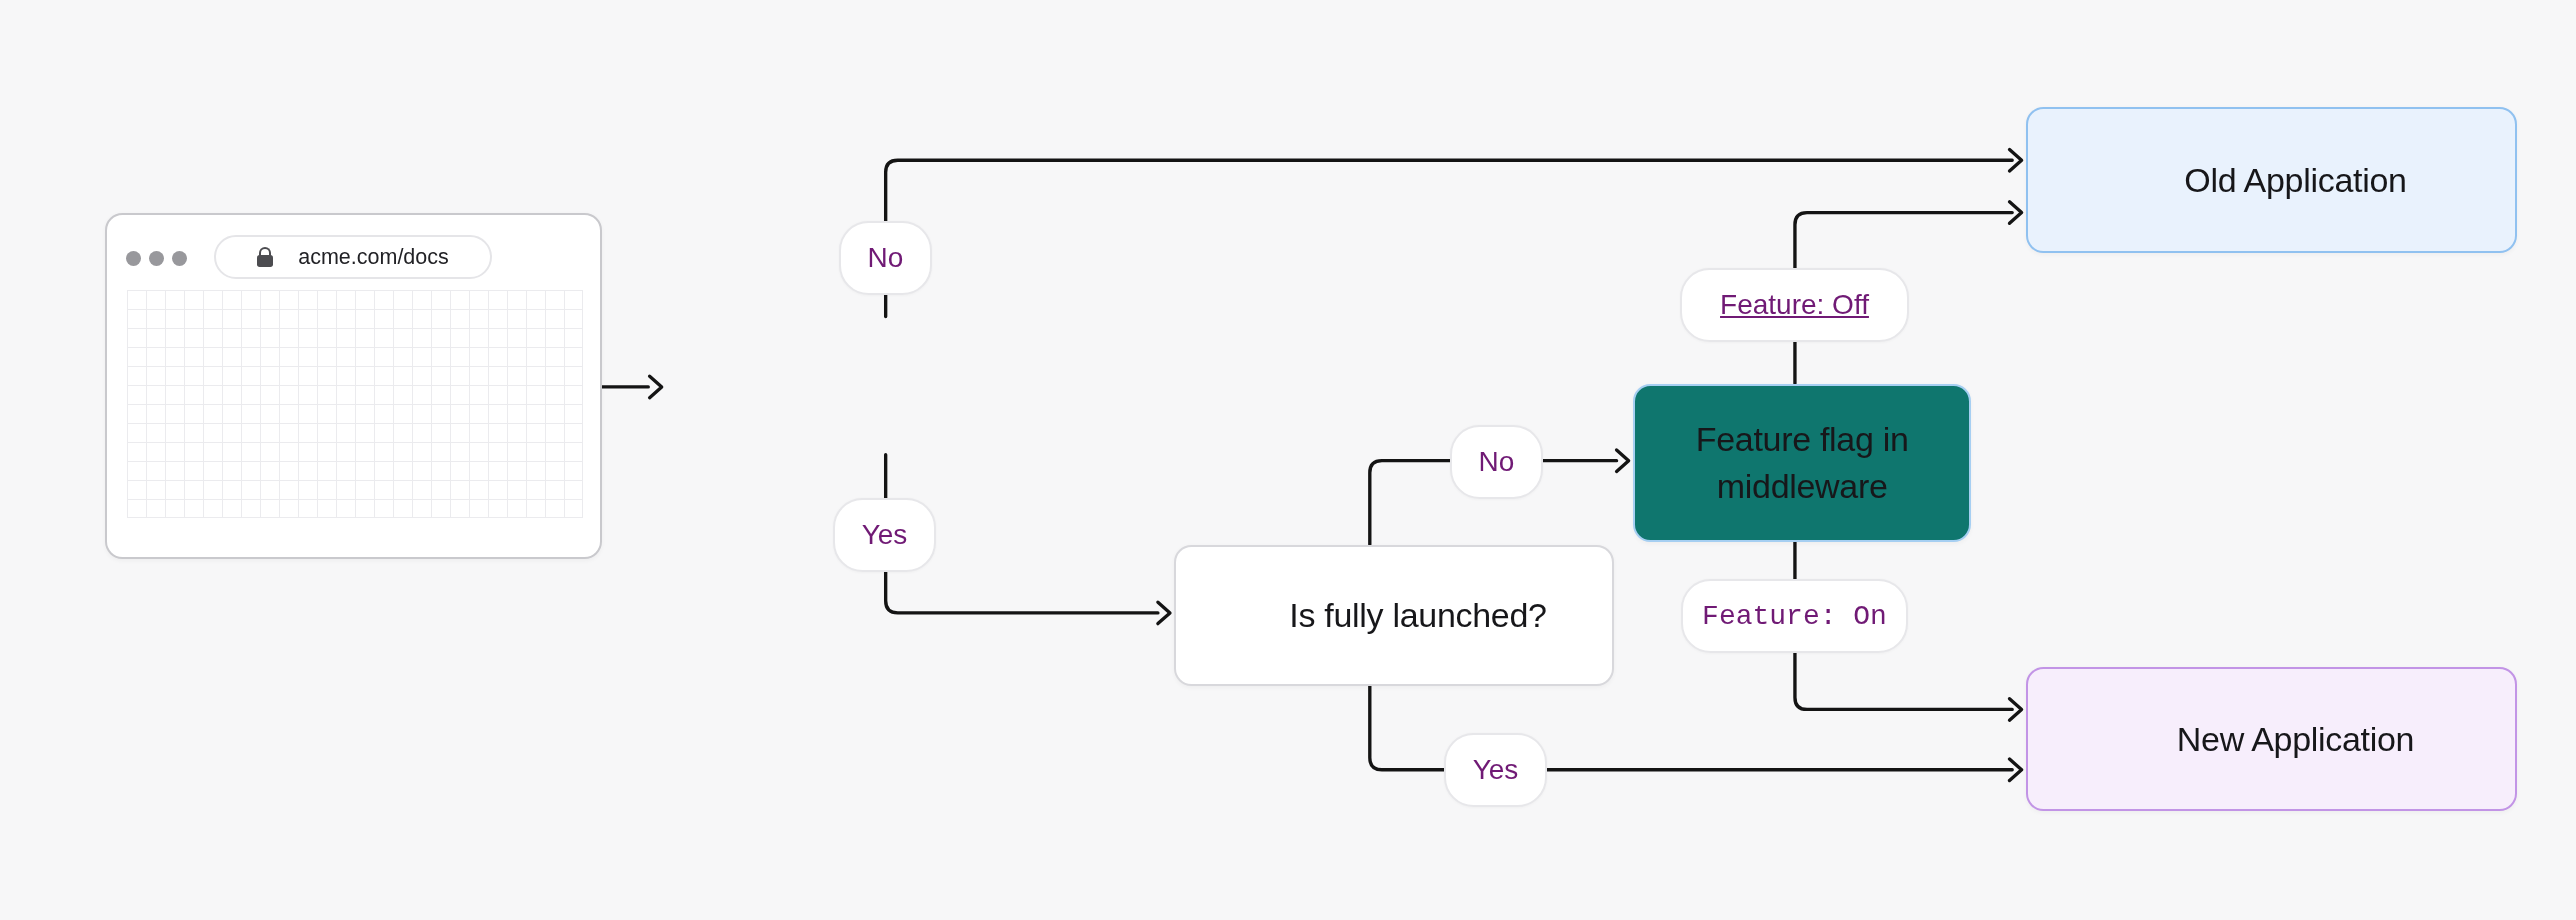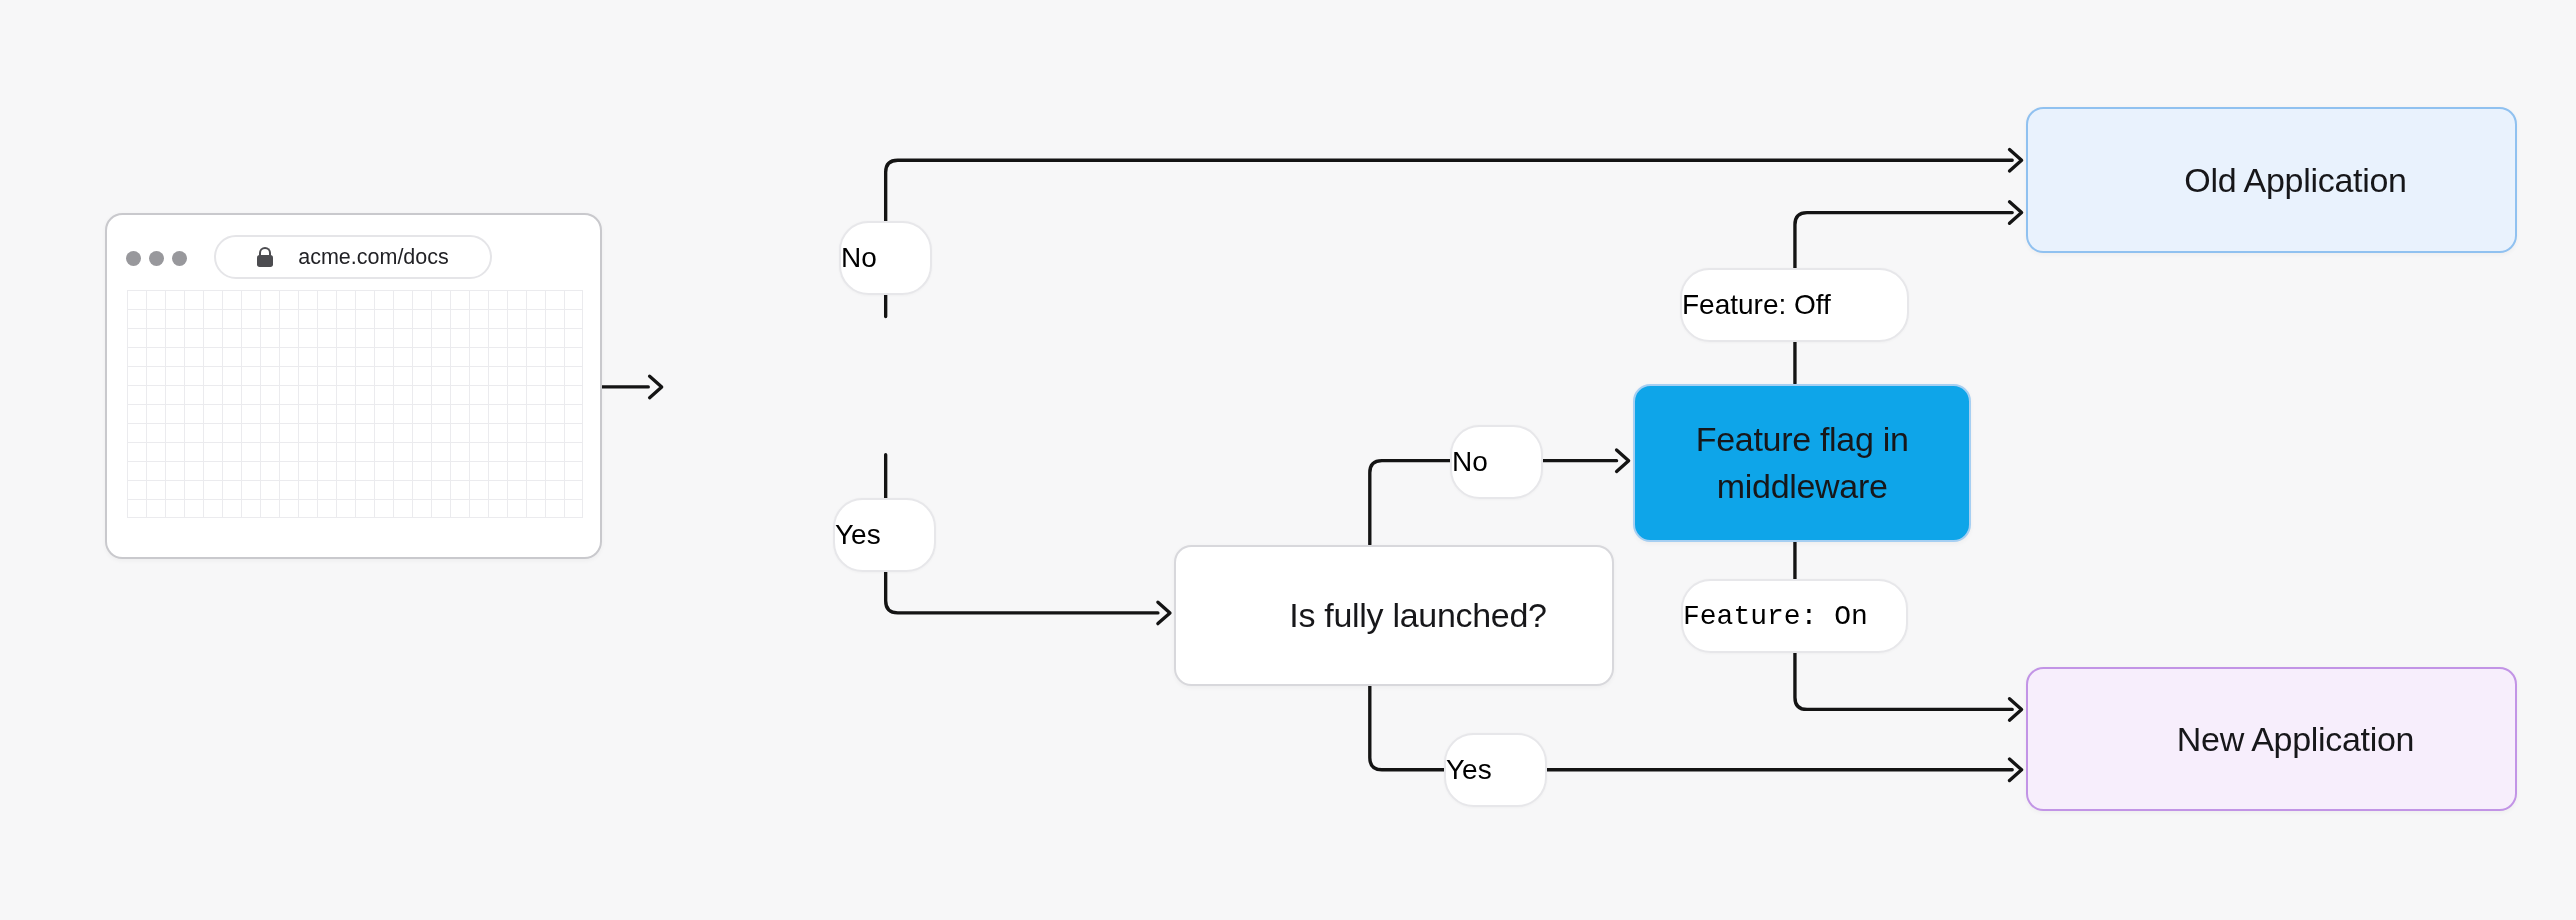--- a/index.html
+++ b/index.html
@@ -43,43 +43,43 @@
     background: #ffffff;
     border: 2px solid #d8d8dc;
     border-radius: 17.4px;
     box-shadow: 0 1.3px 4px rgba(0,0,0,0.04);
     line-height: 1.38;
     padding-left: 48px;
   }
   #node-mfe       { left: 665px;  top: 317px;  width: 436px; height: 138px; }
   #node-launched  { left: 1174px; top: 545px;  width: 388px; height: 137px; justify-content: center; }
   #node-feature   { left: 1633px; top: 384px;  width: 321px; height: 154px;
-                    background: #0ea5e9; border-color: #a6cff2; padding: 0 6.7px; }
+                    background: #0f766e; border-color: #a6cff2; padding: 0 6.7px; }
   #node-old-app   { left: 2026px; top: 107px;  width: 439px; height: 142px;
                     background: #e9f2fd; border-color: #90c1f0; }
   #node-new-app   { left: 2026px; top: 667px;  width: 439px; height: 140px;
                     background: #f7eefc; border-color: #c294e6; text-align: center; }
   
   .pill {
     position: absolute;
     z-index: 3;
     display: flex;
     align-items: center;
-    justify-content: flex-start;
+    justify-content: center;
     background: #ffffff;
     border: 2.7px solid #e7e7ea;
     border-radius: 29.5px;
     font-size: 28px;
-    color: #000000;
+    color: #701a75;
     box-shadow: 0 0.7px 2.7px rgba(0,0,0,0.03);
   }
   #pill-no-top      { left: 839px; top: 221px;  width: 89px; height: 70px; }
   #pill-yes-left    { left: 833px; top: 498px;  width: 99px; height: 70px; }
   #pill-no-mid      { left: 1450px; top: 425px;  width: 89px; height: 70px; }
-  #pill-feature-off { left: 1680px; top: 268px;  width: 225px; height: 70px; }
+  #pill-feature-off { left: 1680px; top: 268px;  width: 225px; height: 70px; text-decoration: underline; }
   #pill-feature-on  { left: 1681px; top: 579px;  width: 223px; height: 70px; font-family: Liberation Mono, monospace; }
   #pill-yes-bottom  { left: 1444px; top: 733px; width: 99px; height: 70px; }
   
   .browser {
     position: absolute;
     z-index: 2;
     left: 105px; top: 213px;
     width: 493px; height: 342px;
     background: #ffffff;
     border: 2px solid #c9c9cd;

